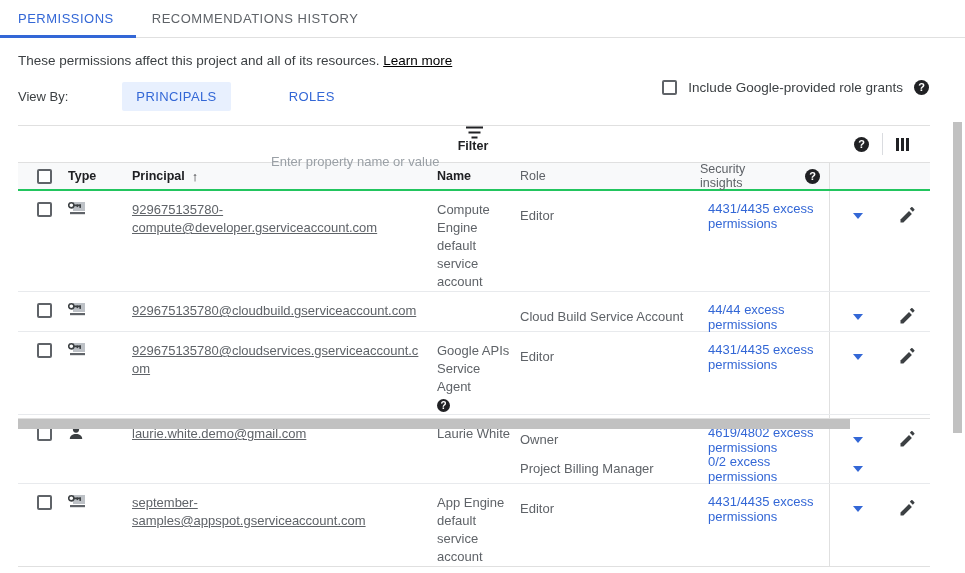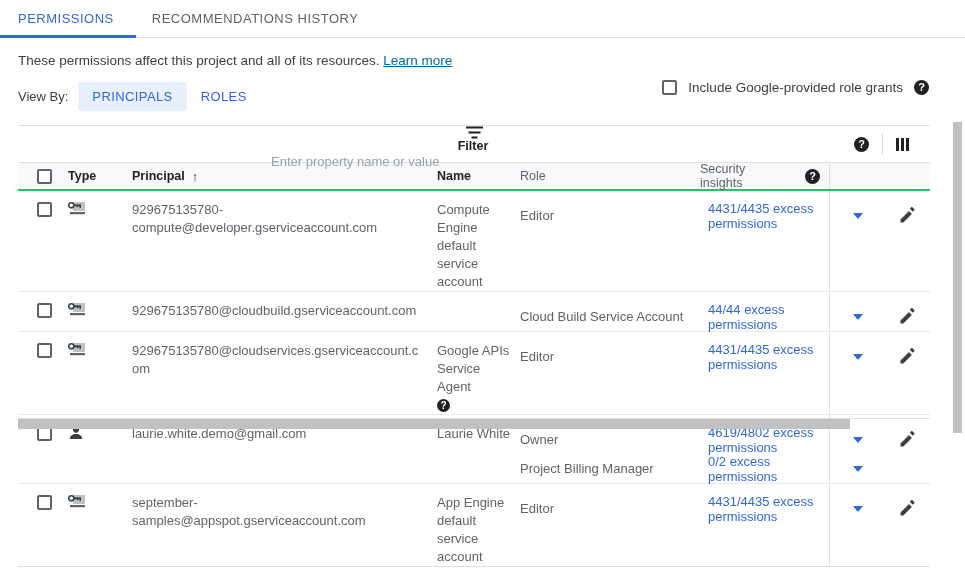--- a/index.html
+++ b/index.html
@@ -43,21 +43,21 @@
   .tab:first-child { padding-left: 18px; padding-right: 22px; }
 
   
   .desc {
     padding: 14px 0 0 18px;
     font-size: 13.5px;
     color: #3c4043;
     line-height: 18px;
   }
   .desc a {
-    color: #0369a1;
+    color: #000000;
     text-decoration: underline;
     cursor: pointer;
   }
 
   
   .viewrow {
     display: flex;
     align-items: center;
     padding: 16px 0 0 18px;
     height: 36px;
@@ -66,20 +66,21 @@
   .viewby-label { font-size: 13px; color: #3c4043; margin-right: 10px; }
   .seg {
     font-size: 13px;
     letter-spacing: .4px;
     color: #3367d6;
     padding: 7px 14px;
     cursor: pointer;
     user-select: none;
     font-weight: 500;
     border-radius: 2px;
+    margin-left: 44px;
   }
   .seg.selected { background: #e8f0fe; }
 
   .incl {
     position: absolute;
     right: 36px;
     top: 10px;
     display: flex;
     align-items: center;
     gap: 11px;
@@ -180,21 +181,21 @@
     border-bottom: 1px solid #e8eaed;
     font-size: 13px;
     color: #5f6368;
     min-height: 40px;
     align-items: stretch;
     position: relative;
   }
   .trow:last-child { border-bottom: 1px solid #e0e0e0; }
   .td { padding-top: 10px; line-height: 18px; }
   .td.col-check { padding-top: 11px; }
-  .td.col-prin { padding-right: 16px; word-break: break-word; }
+  .td.col-prin { padding-right: 16px; word-break: break-word; text-decoration: underline; }
   .td.col-name { padding-right: 10px; word-break: break-word; }
 
   .chk {
     width: 15px; height: 15px;
     border: 2px solid #5f6368;
     border-radius: 2px;
     background: #fff;
     cursor: pointer;
   }
 

